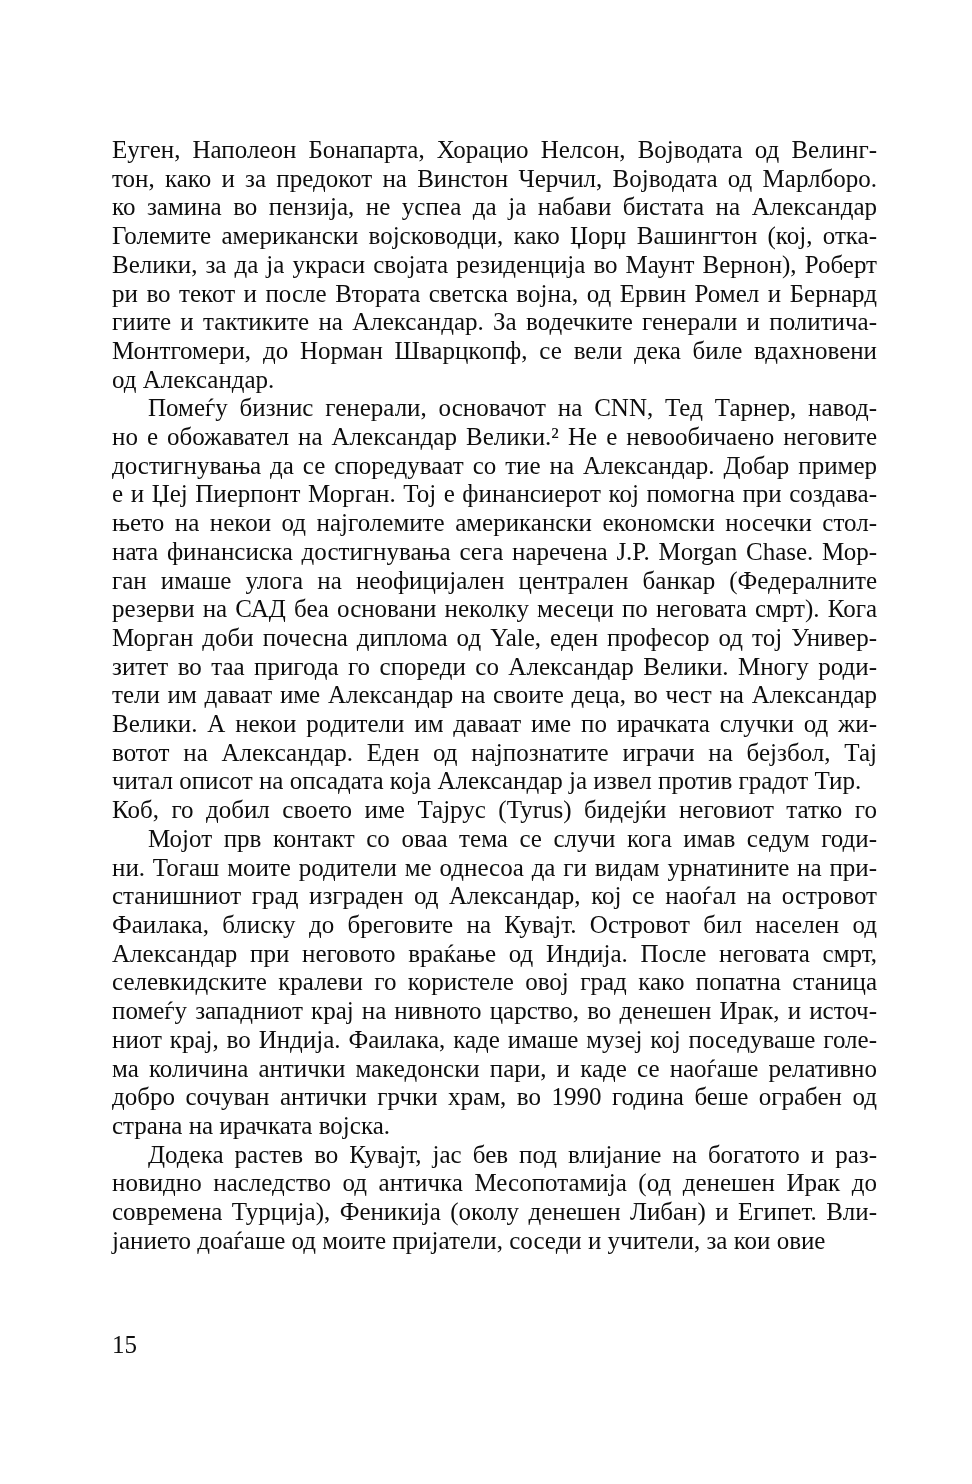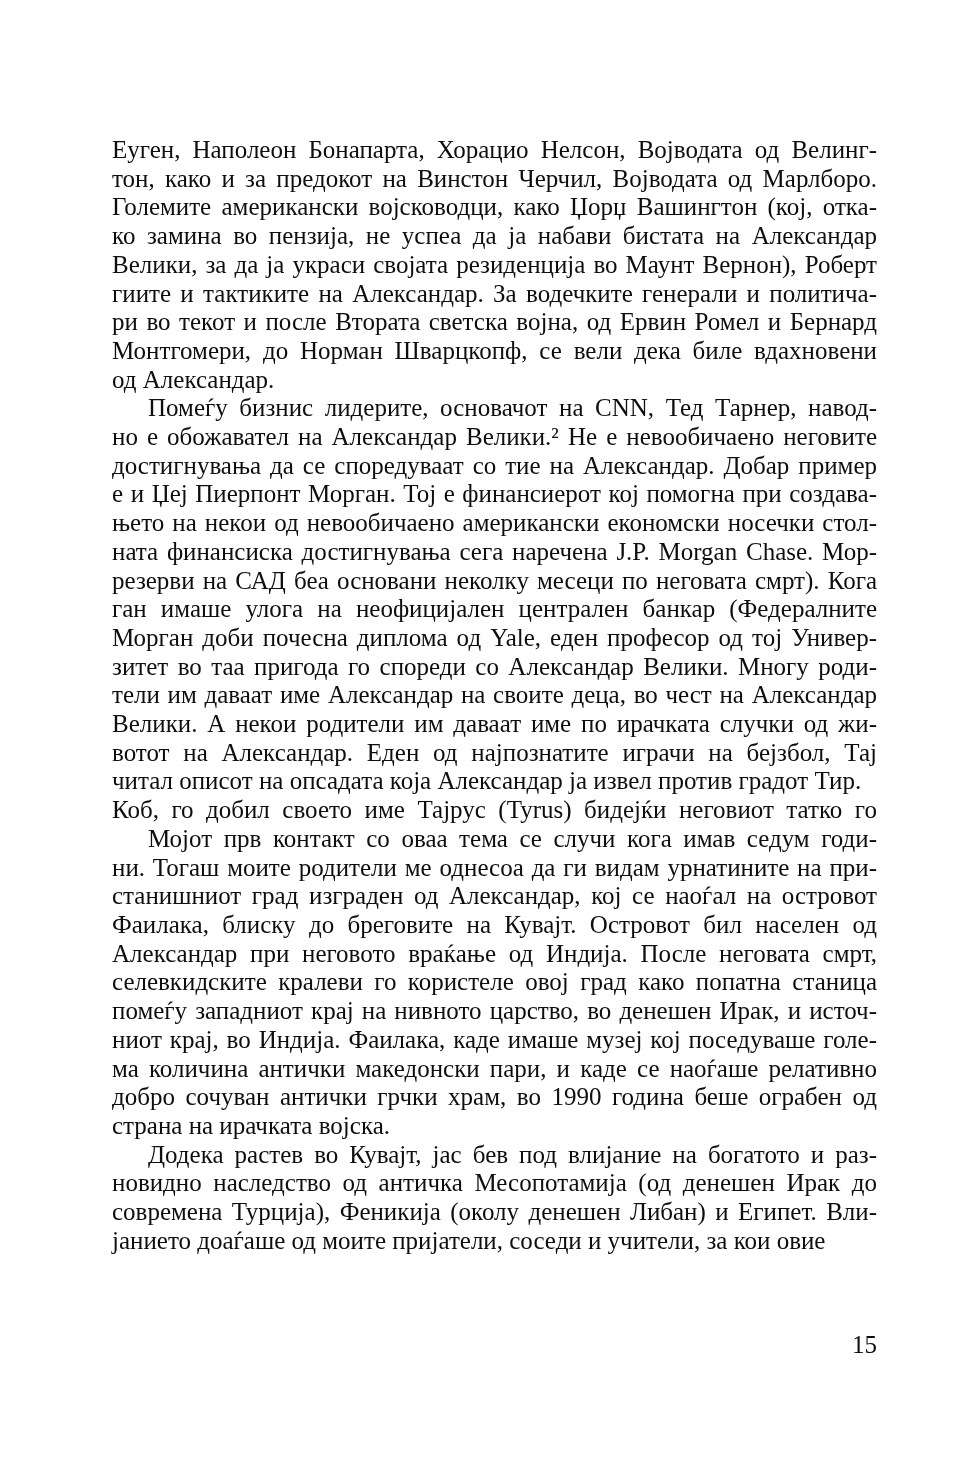--- a/index.html
+++ b/index.html
@@ -38,50 +38,50 @@
     text-align-last: left;
   }
   .line.indent {
     text-indent: 36px;
   }
   .page-number {
     position: absolute;
     left: 112px;
     top: 1331px;
     width: 765px;
-    text-align: right;
+    text-align: left;
     font-size: 25px;
     line-height: 28.7px;
   }
 </style>
 </head>
 <body>
 
 <div class="page">
   <div class="text-block">
       <div class="paragraph">
         <div class="line">Еуген, Наполеон Бонапарта, Хорацио Нелсон, Војводата од Велинг-</div>
         <div class="line">тон, како и за предокот на Винстон Черчил, Војводата од Марлборо.</div>
+        <div class="line">ко замина во пензија, не успеа да ја набави бистата на Александар</div>
         <div class="line">Големите американски војсководци, како Џорџ Вашингтон (кој, отка-</div>
-        <div class="line">ко замина во пензија, не успеа да ја набави бистата на Александар</div>
         <div class="line">Велики, за да ја украси својата резиденција во Маунт Вернон), Роберт</div>
+        <div class="line">ри во текот и после Втората светска војна, од Ервин Ромел и Бернард</div>
         <div class="line">гиите и тактиките на Александар. За водечките генерали и политича-</div>
-        <div class="line">ри во текот и после Втората светска војна, од Ервин Ромел и Бернард</div>
         <div class="line">Монтгомери, до Норман Шварцкопф, се вели дека биле вдахновени</div>
         <div class="line last">од Александар.</div>
       </div>
       <div class="paragraph">
-        <div class="line indent">Помеѓу бизнис лидерите, основачот на CNN, Тед Тарнер, навод-</div>
+        <div class="line indent">Помеѓу бизнис генерали, основачот на CNN, Тед Тарнер, навод-</div>
         <div class="line">но е обожавател на Александар Велики.² Не е невообичаено неговите</div>
         <div class="line">достигнувања да се споредуваат со тие на Александар. Добар пример</div>
         <div class="line">е и Џеј Пиерпонт Морган. Тој е финансиерот кој помогна при создава-</div>
-        <div class="line">њето на некои од невообичаено американски економски носечки стол-</div>
+        <div class="line">њето на некои од најголемите американски економски носечки стол-</div>
         <div class="line">ната финансиска достигнувања сега наречена J.P. Morgan Chase. Мор-</div>
+        <div class="line">ган имаше улога на неофицијален централен банкар (Федералните</div>
         <div class="line">резерви на САД беа основани неколку месеци по неговата смрт). Кога</div>
-        <div class="line">ган имаше улога на неофицијален централен банкар (Федералните</div>
         <div class="line">Морган доби почесна диплома од Yale, еден професор од тој Универ-</div>
         <div class="line">зитет во таа пригода го спореди со Александар Велики. Многу роди-</div>
         <div class="line">тели им даваат име Александар на своите деца, во чест на Александар</div>
         <div class="line">Велики. А некои родители им даваат име по ирачката случки од жи-</div>
         <div class="line">вотот на Александар. Еден од најпознатите играчи на бејзбол, Тај</div>
         <div class="line last">читал описот на опсадата која Александар ја извел против градот Тир.</div>
         <div class="line">Коб, го добил своето име Тајрус (Tyrus) бидејќи неговиот татко го</div>
       </div>
       <div class="paragraph">
         <div class="line indent">Мојот прв контакт со оваа тема се случи кога имав седум годи-</div>

